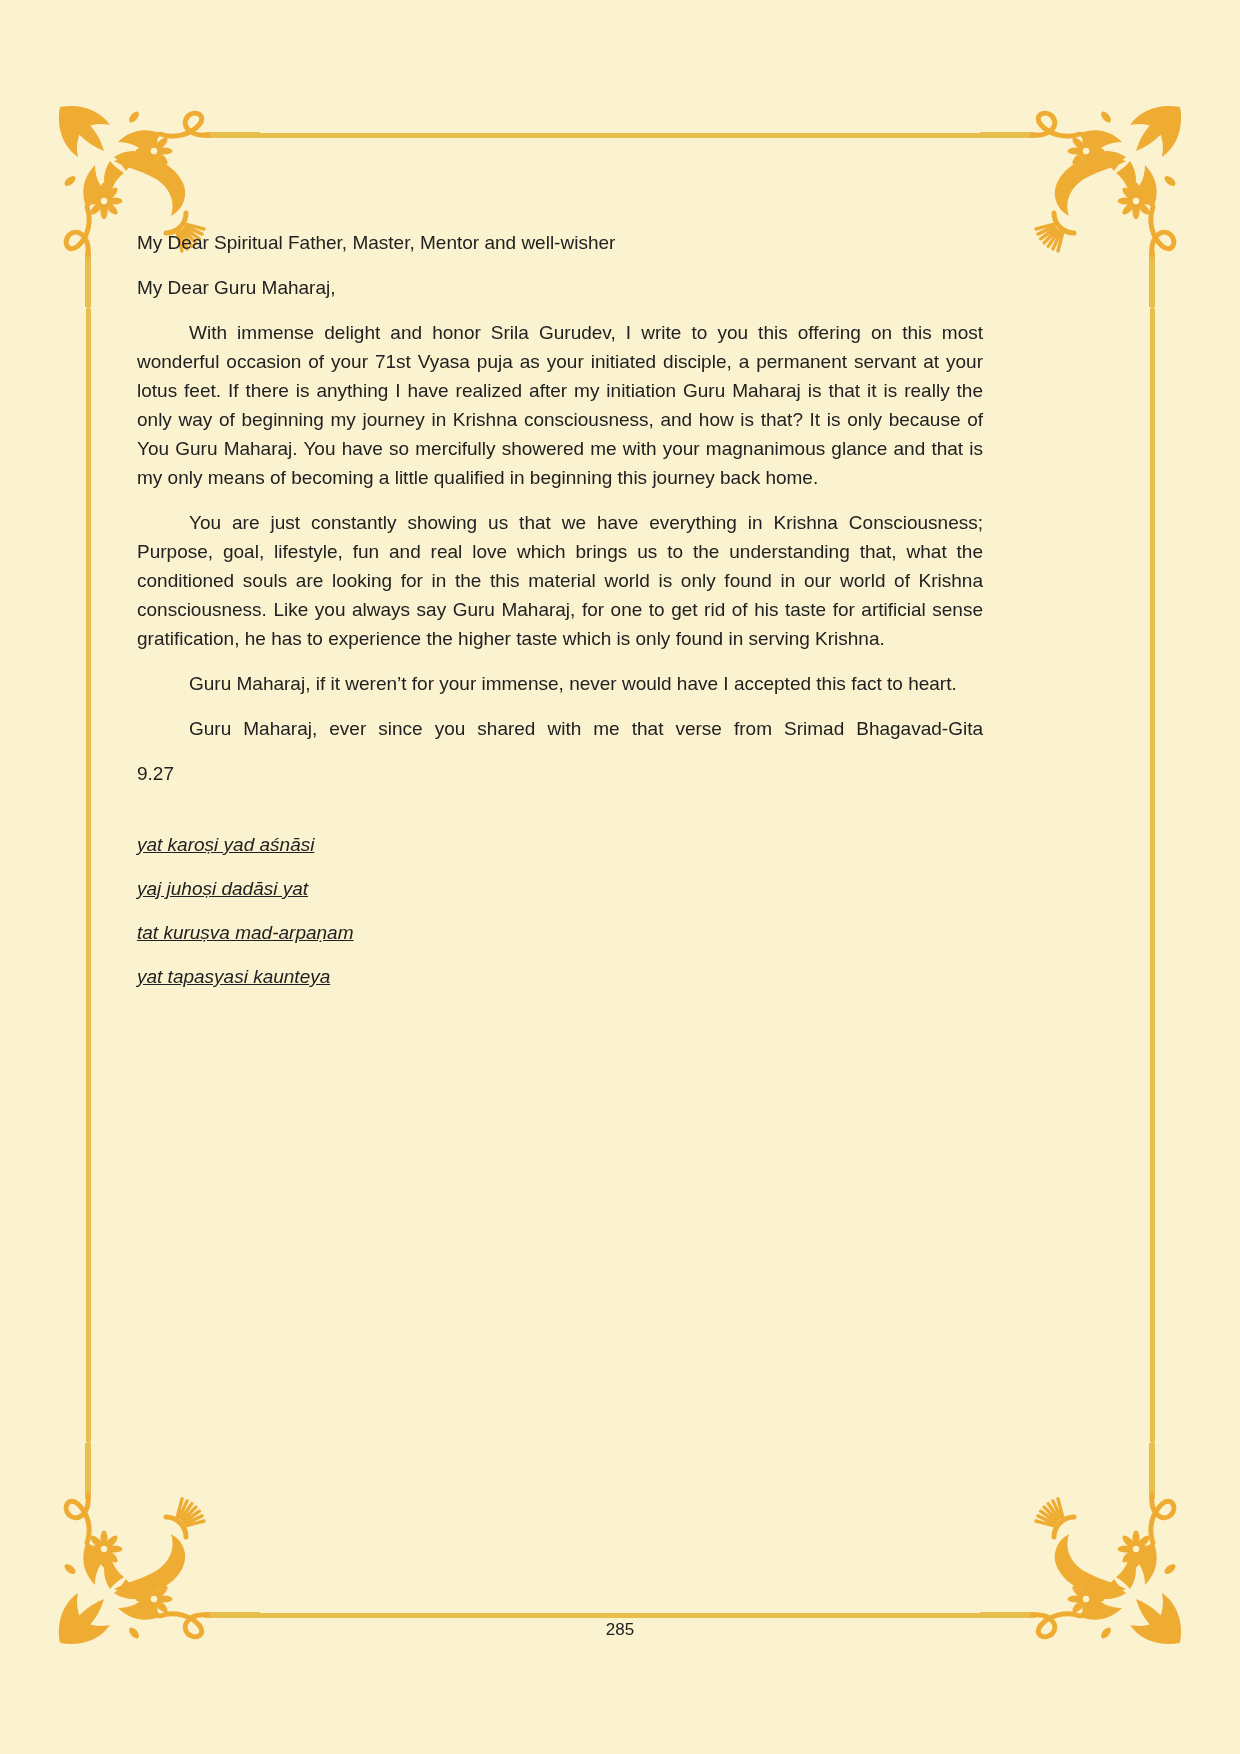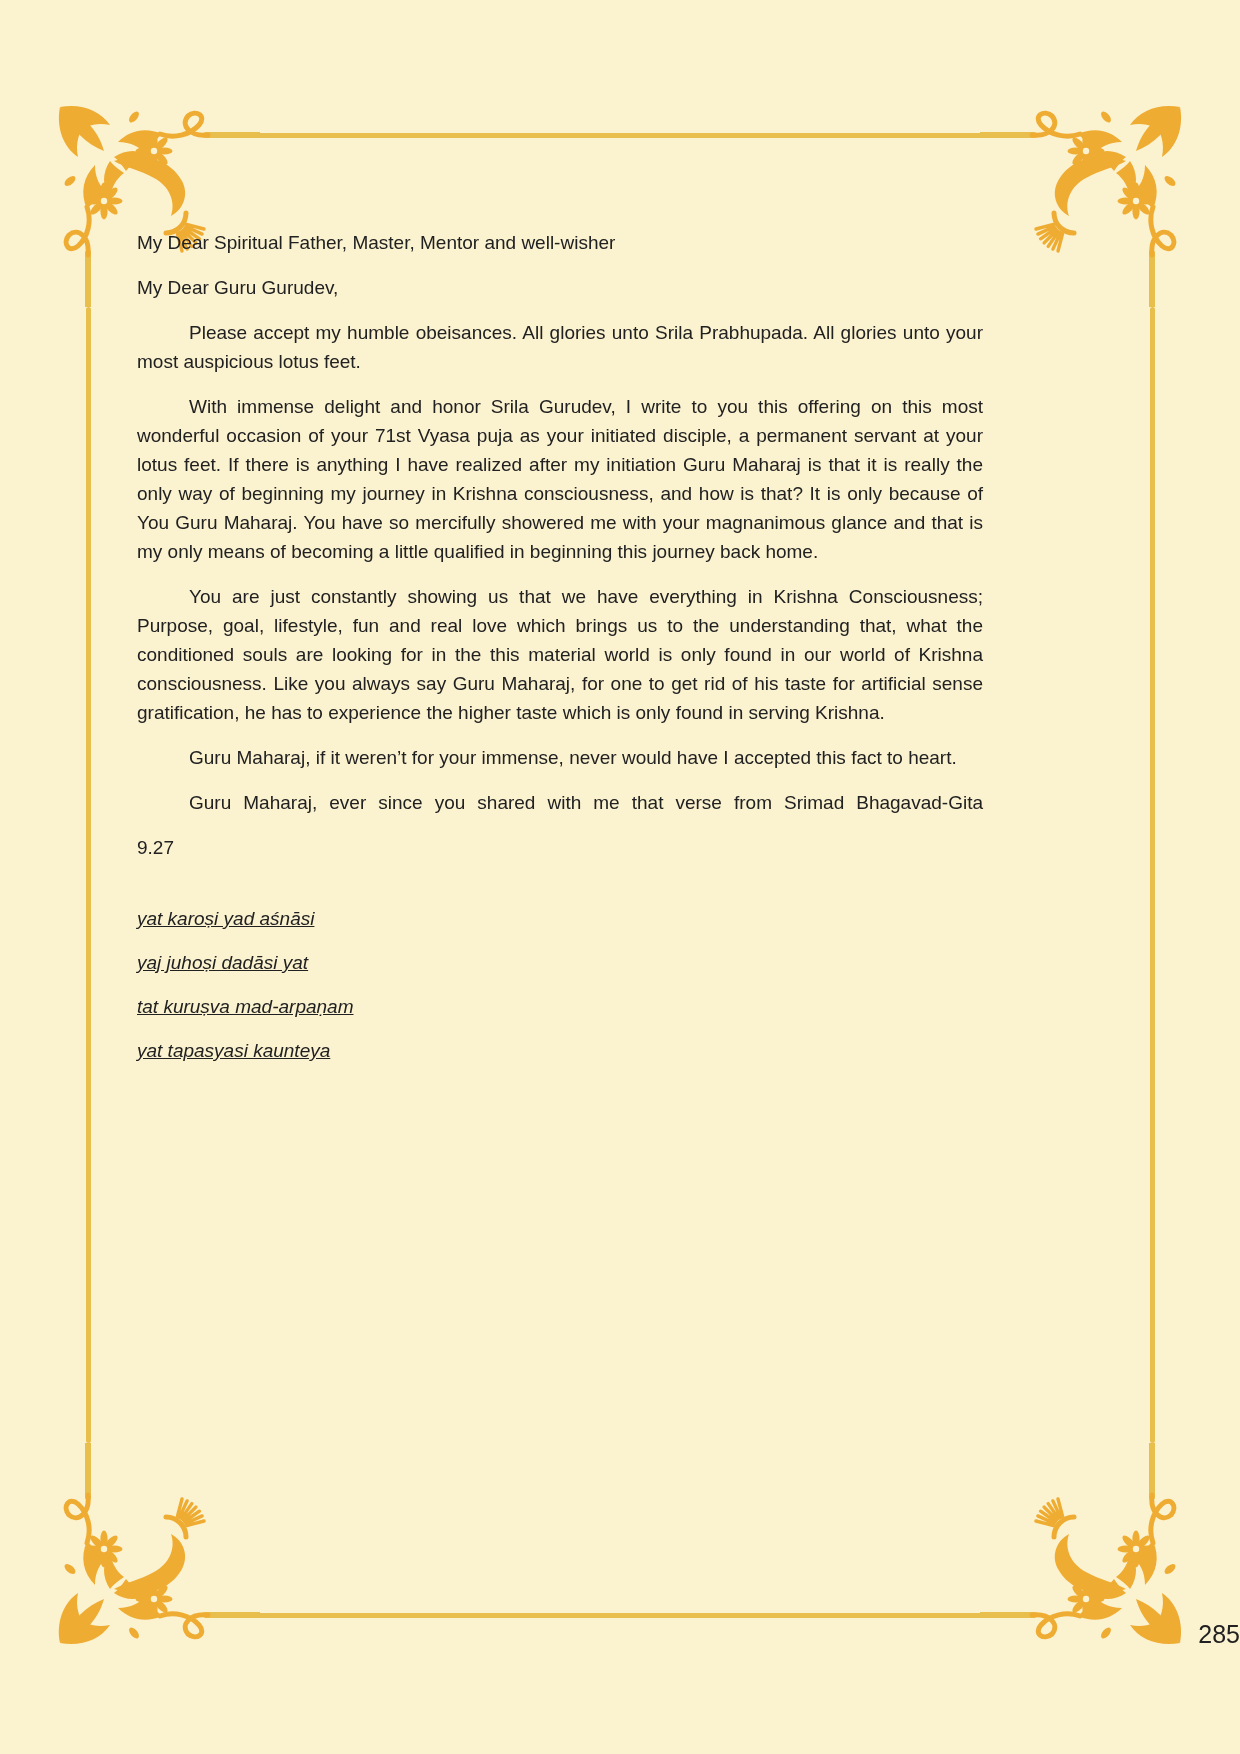--- a/index.html
+++ b/index.html
@@ -21,21 +21,21 @@
   .orn.bl { left:50px;  top:1443px; transform:scaleY(-1); }
   .orn.br { left:980px; top:1443px; transform:scale(-1,-1); }
   
   .content { position:absolute; left:137px; top:228px; width:846px; }
   .content p { margin:0 0 16px 0; font-size:19px; line-height:29px; text-align:justify; }
   .content p.salutation { text-align:left; }
   .indent { text-indent:52px; }
   .force-justify { text-align-last:justify; }
   .verse { margin-top:42px; }
   .verse p { font-style:italic; text-align:left; margin:0 0 15px 0;text-decoration:underline; }
-  .page-num { position:absolute; top:1620px; left:0; width:100%; text-align:right; font-size:25px; }
+  .page-num { position:absolute; top:1620px; left:0; width:100%; text-align:center; font-size:17px; }
 </style>
 </head>
 <body>
 
 <svg width="0" height="0" style="position:absolute" aria-hidden="true">
   <defs>
     <g id="orn-art">
       <g id="orn-half">
         <path d="M210 38 L156 38" stroke="#E8BE4C" stroke-width="6" fill="none" stroke-linecap="round"></path>
         <path d="M158 38 C140 40 130 28 138 19 C146 12 157 19 149 28 C140 38 124 42 110 37" fill="none" stroke="#EFAC33" stroke-width="5" stroke-linecap="round"></path>
@@ -84,22 +84,21 @@
     </svg>
   <svg class="orn bl" viewBox="0 0 210 210">
       <use href="#orn-art"></use>
     </svg>
   <svg class="orn br" viewBox="0 0 210 210">
       <use href="#orn-art"></use>
     </svg>
 
   <div class="content">
     <p class="salutation">My Dear Spiritual Father, Master, Mentor and well-wisher</p>
-    <p class="salutation">My Dear Guru Gurudev,</p>
-    <p class="indent">Please accept my humble obeisances. All glories unto Srila Prabhupada. All glories unto your most auspicious lotus feet.</p>
+    <p class="salutation">My Dear Guru Maharaj,</p>
     <p class="indent">With immense delight and honor Srila Gurudev, I write to you this offering on this most wonderful occasion of your 71st Vyasa puja as your initiated disciple, a permanent servant at your lotus feet. If there is anything I have realized after my initiation Guru Maharaj is that it is really the only way of beginning my journey in Krishna consciousness, and how is that? It is only because of You Guru Maharaj. You have so mercifully showered me with your magnanimous glance and that is my only means of becoming a little qualified in beginning this journey back home.</p>
     <p class="indent">You are just constantly showing us that we have everything in Krishna Consciousness; Purpose, goal, lifestyle, fun and real love which brings us to the understanding that, what the conditioned souls are looking for in the this material world is only found in our world of Krishna consciousness. Like you always say Guru Maharaj, for one to get rid of his taste for artificial sense gratification, he has to experience the higher taste which is only found in serving Krishna.</p>
     <p class="indent">Guru Maharaj, if it weren’t for your immense, never would have I accepted this fact to heart.</p>
     <p class="indent force-justify">Guru Maharaj, ever since you shared with me that verse from Srimad Bhagavad-Gita</p>
     <p>9.27</p>
 
     <div class="verse">
       <p>yat karoṣi yad aśnāsi</p>
       <p>yaj juhoṣi dadāsi yat</p>
       <p>tat kuruṣva mad-arpaṇam</p>

